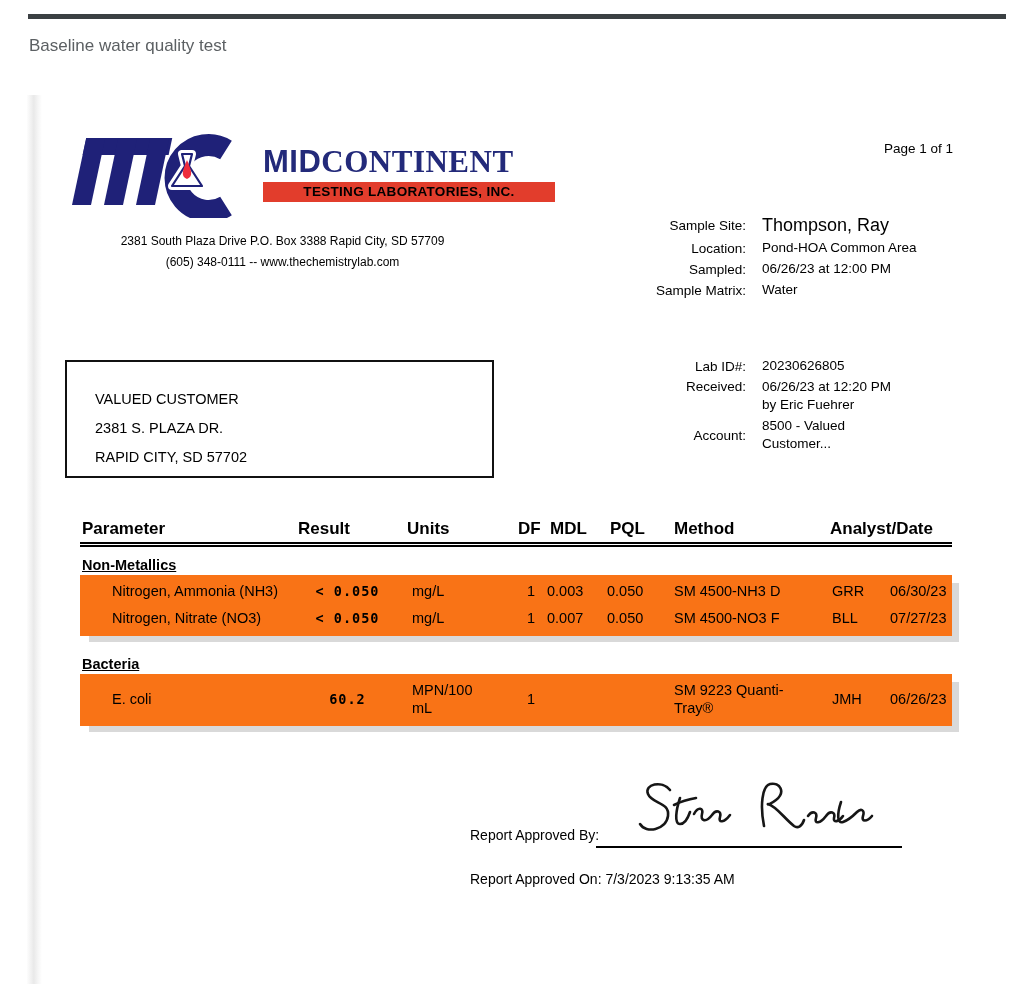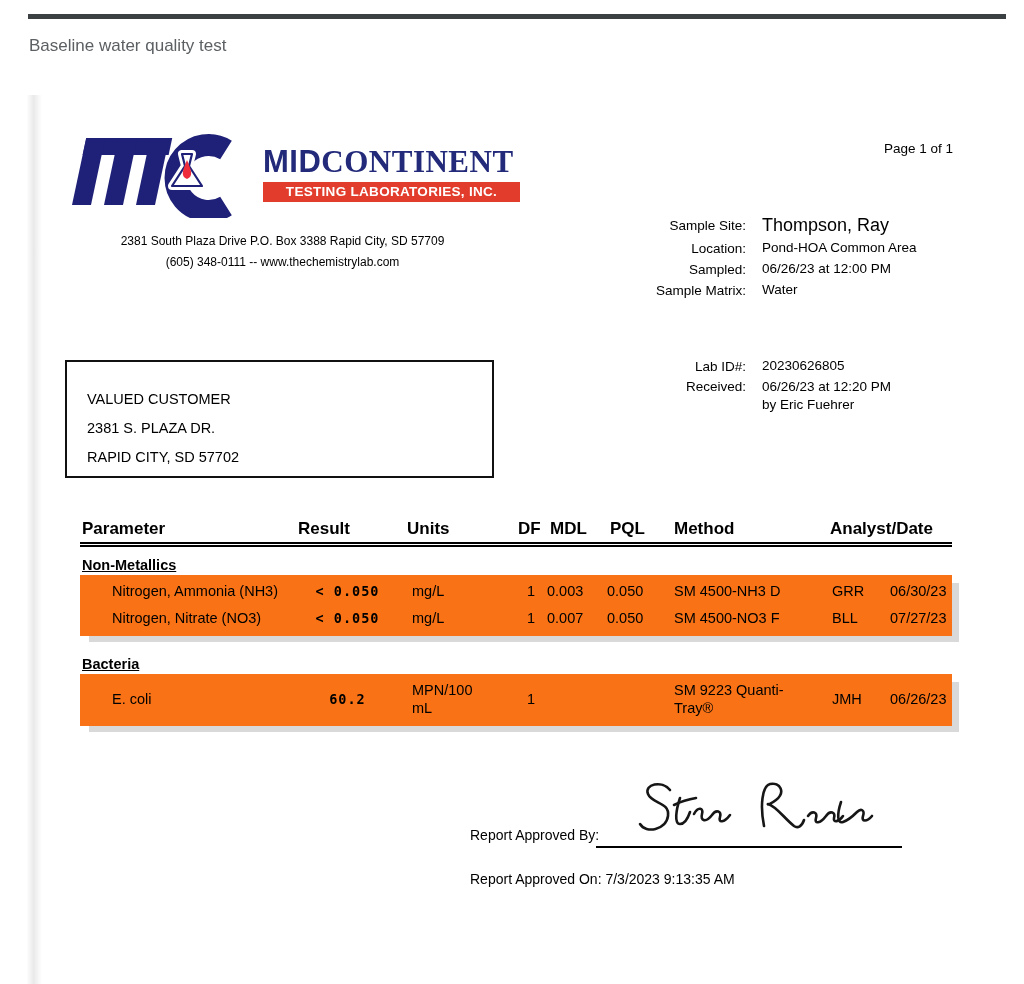--- a/index.html
+++ b/index.html
@@ -14,37 +14,37 @@
   
   .page-edge { left:27px; top:95px; width:15px; height:889px;
                background:linear-gradient(to right,#fdfdfd 0%,#e9e9e9 45%,#f6f6f6 75%,#ffffff 100%); }
 
   
   .logo { left:58px; top:118px; }
   .brand { left:263px; top:144px; }
   .brand-name { font-size:31px; color:#232a7a; letter-spacing:0.5px; white-space:nowrap; }
   .brand-name .mid { font-weight:bold; font-family:"Liberation Sans",sans-serif; }
   .brand-name .continent { font-family:"Liberation Serif",serif; font-weight:bold; }
-  .brand-banner { margin-top:2px; width:257px; height:20px; background:#e23d2c; color:#ffffff;
+  .brand-banner { margin-top:2px; width:292px; height:20px; background:#e23d2c; color:#000000;
                   font-size:13.5px; font-weight:bold; text-align:center; line-height:20px; letter-spacing:0.3px; }
   .page-indicator { left:884px; top:141px; font-size:13.5px; }
   .lab-address { left:40px; top:231px; width:485px; text-align:center; font-size:12px; line-height:21px; }
 
   
   .info-block { width:330px; }
   .info-row { display:grid; grid-template-columns:148px 170px; column-gap:16px; align-items:center; margin-bottom:3px; }
   .info-label { text-align:right; font-size:13.5px; line-height:17px; }
   .info-value { font-size:13.5px; line-height:18px; }
   .info-value.big { font-size:18px; line-height:22px; }
   .sample-info { left:598px; top:214px; }
   .lab-info { left:598px; top:357px; }
 
   
   .customer-box { left:65px; top:360px; width:429px; height:118px; border:2px solid #111;
-                  padding:23px 10px 0 20px; font-size:14.5px; line-height:29px; }
+                  padding:23px 10px 0 28px; font-size:14.5px; line-height:29px; }
 
   
   .results { left:80px; top:519px; width:872px; }
   .t-head { display:grid; grid-template-columns:215px 105px 115px 32px 60px 62px 158px 125px;
             font-weight:bold; font-size:17px; padding-bottom:3px; border-bottom:5px double #000; }
   .t-head > div { white-space:nowrap; }
   .h-param{padding-left:2px;} .h-result{padding-left:3px;} .h-units{padding-left:7px;}
   .h-df{padding-left:3px;} .h-mdl{padding-left:3px;} .h-pql{padding-left:3px;}
   .h-method{padding-left:5px;} .h-analyst{padding-left:3px;}
 
@@ -127,20 +127,24 @@
   <div class="info-row">
     <div class="info-label">Lab ID#:</div>
     <div class="info-value">20230626805</div>
   </div>
   <div class="info-row">
     <div class="info-label" style="align-self:start;">Received:</div>
     <div class="info-value">
       <div>06/26/23 at 12:20 PM</div>
       <div>by Eric Fuehrer</div>
     </div>
+  </div>
+  <div class="info-row">
+    <div class="info-label">Account:</div>
+    <div class="info-value" style="width:120px;">8500 - Valued Customer...</div>
   </div>
 </div>
 
 <div class="abs customer-box">
   <div>VALUED CUSTOMER</div>
   <div>2381 S. PLAZA DR.</div>
   <div>RAPID CITY, SD 57702</div>
 </div>
 
 <div class="abs results">

